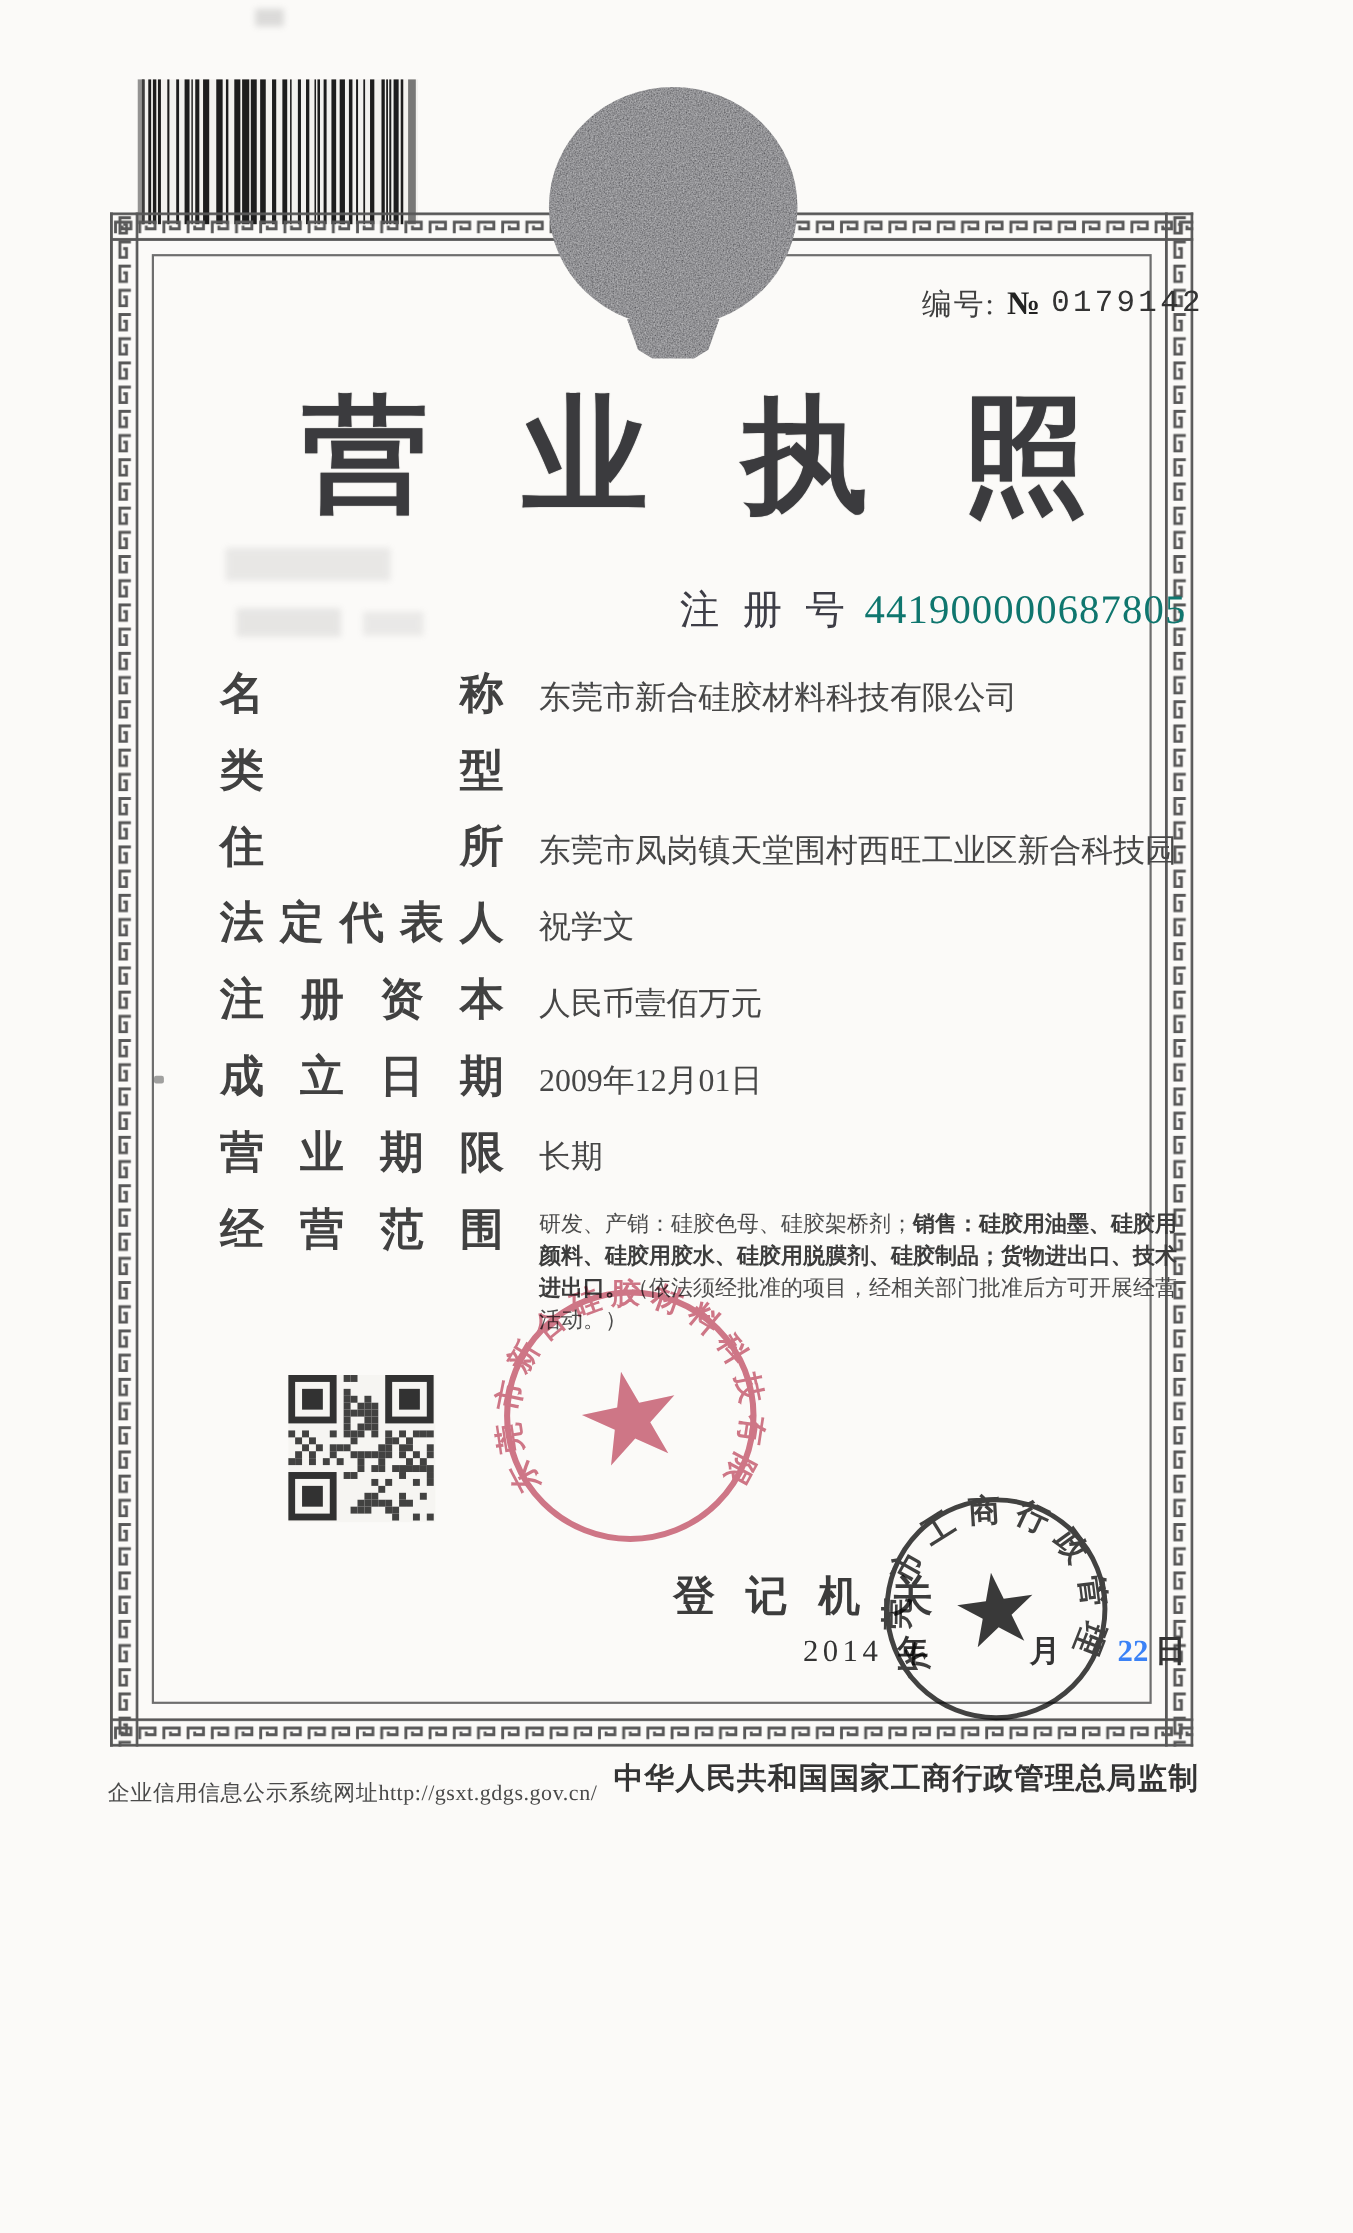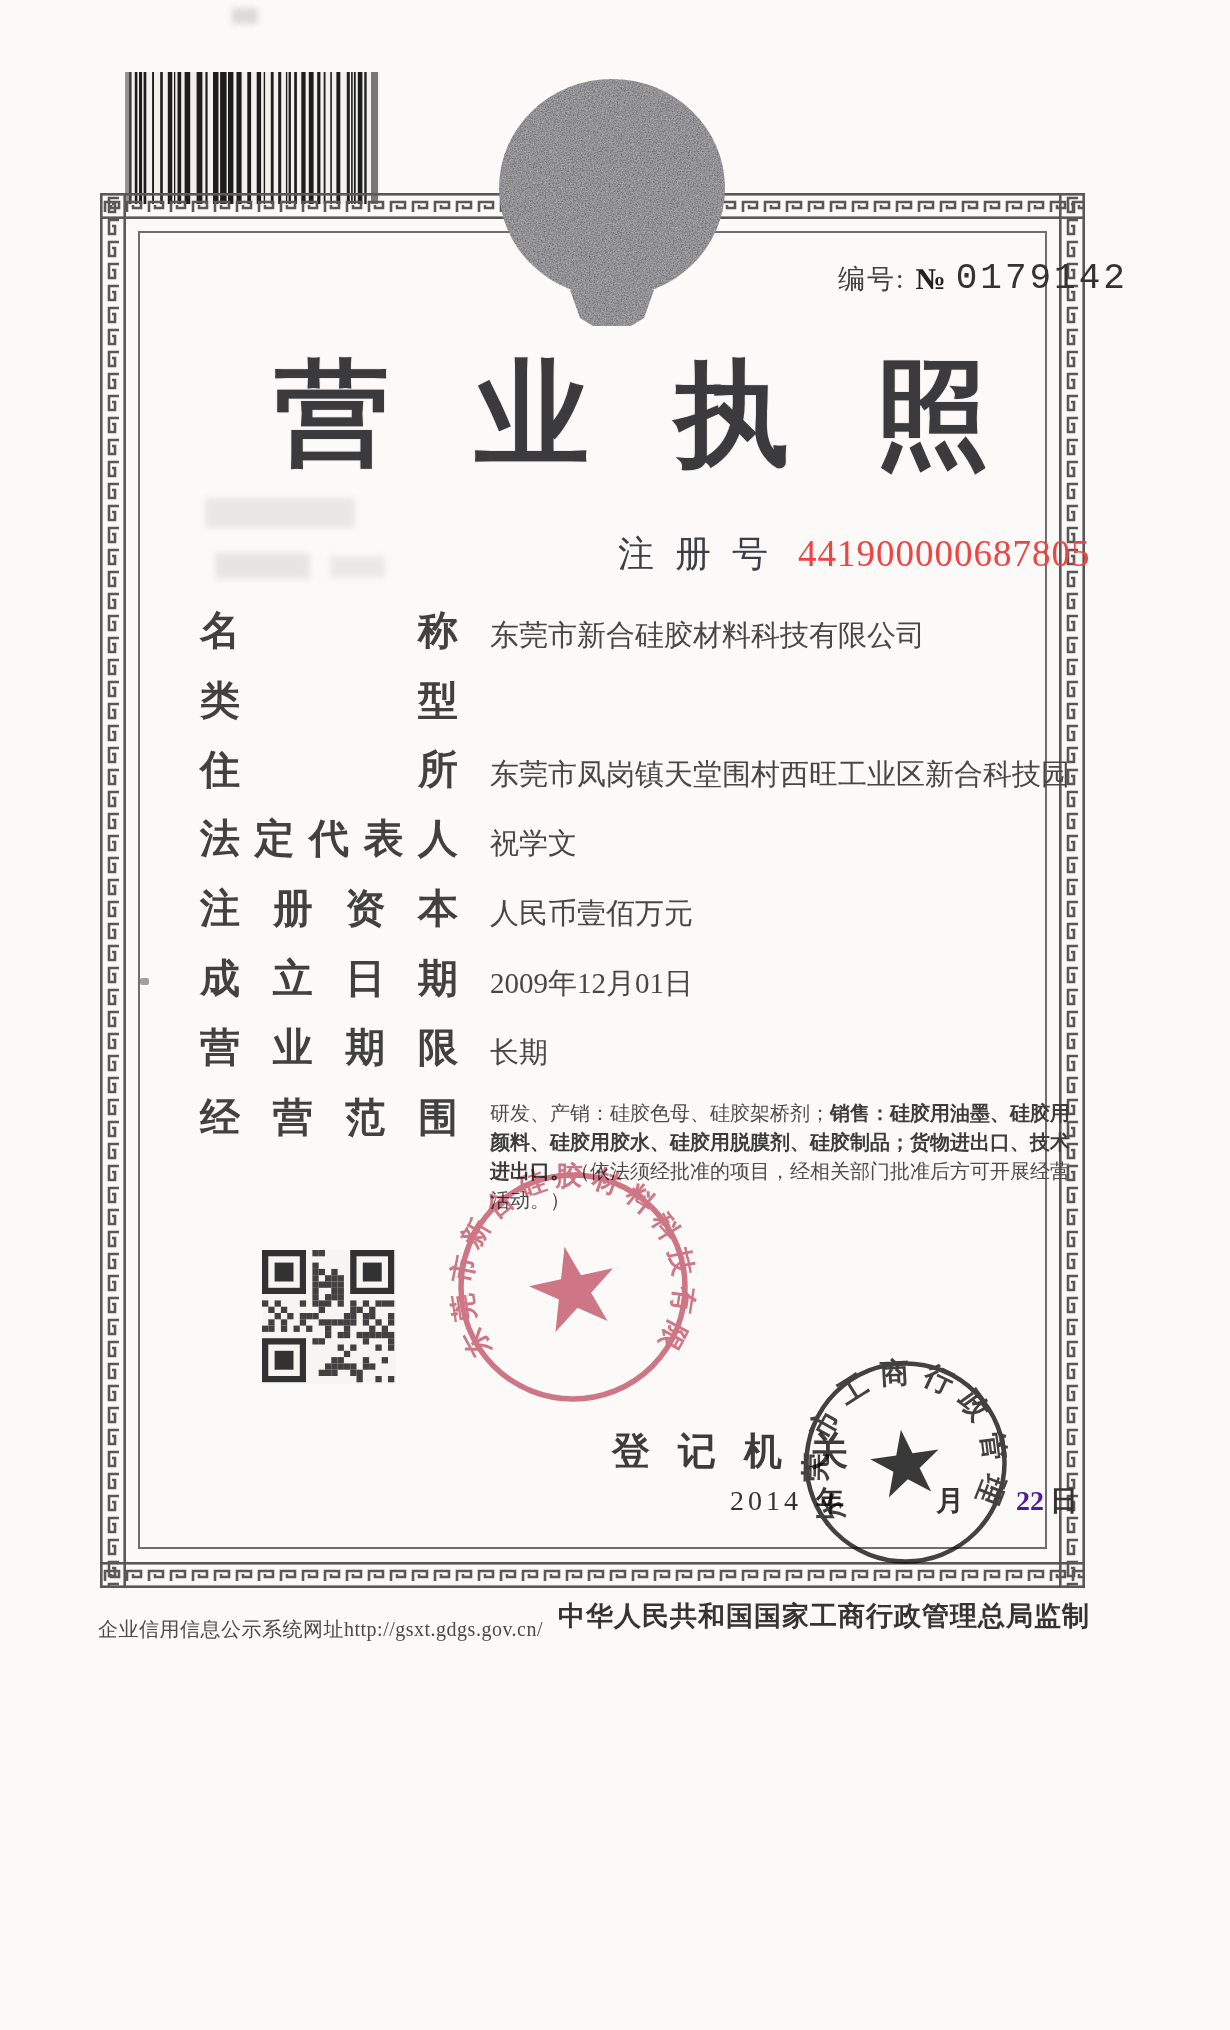--- a/index.html
+++ b/index.html
@@ -18,34 +18,34 @@
   .band-top    { left:100px; top:193px;  width:985px; height:26px; }
   .band-bottom { left:100px; top:1562px; width:985px; height:26px; }
   .band-left   { left:100px; top:193px;  width:26px;  height:1395px; }
   .band-right  { left:1059px; top:193px; width:26px;  height:1395px; }
   .inner-line  { position:absolute; left:138px; top:231px; width:909px; height:1318px;
                  border:2px solid #6e6e6e; z-index:1; }
   
   .serial { position:absolute; left:838px; top:258px; z-index:2; display:flex; align-items:center; gap:10px; }
   .serial-label { font-size:27px; color:#3f3f3f; letter-spacing:2px; }
   .serial-sign  { font-size:30px; font-weight:700; color:#222; }
-  .serial-num   { font-size:36px; color:#333; letter-spacing:3px; font-family:"Liberation Mono","DejaVu Sans Mono",monospace; }
+  .serial-num   { font-size:28px; color:#333; letter-spacing:3px; font-family:"Liberation Mono","DejaVu Sans Mono",monospace; }
   
   .license-title {
     position:absolute; left:0; right:0; top:338px; z-index:2;
     text-align:center; padding-left:120px;
     font-size:114px; font-weight:700; letter-spacing:86px;
     color:#3b3b3e; text-shadow:0 0 1px rgba(40,40,40,.6);
     white-space:nowrap;
   }
   
   .regno { position:absolute; left:618px; top:530px; z-index:2; display:flex; align-items:baseline; }
   .regno-label { width:150px; display:flex; justify-content:space-between;
                  font-size:36px; color:#3d3d46; font-weight:400; }
-  .regno-num { margin-left:30px; font-size:37px; color:#ef4444; letter-spacing:1px;text-align:right; }
+  .regno-num { margin-left:18px; font-size:37px; color:#0f766e; letter-spacing:1px;text-align:right; }
   
   .fields { position:absolute; left:200px; top:608px; width:880px; z-index:2; }
   .frow { display:flex; align-items:flex-start; margin-bottom:23px; }
   .frow-label { width:258px; flex:none; display:flex; justify-content:space-between;
                 font-size:40px; font-weight:700; color:#414141; line-height:1.15; }
   .frow-value { margin-left:32px; font-size:29px; color:#474747; padding-top:9px; line-height:1.3; }
   .frow-value.small { font-size:20px; width:618px; padding-top:4px; line-height:1.45; color:#4c4c4c; }
   .scope-b { font-weight:700; color:#3c3c3c; }
   .scope-m { font-weight:500; }
   
@@ -55,21 +55,21 @@
   .black-stamp { position:absolute; left:793px; top:1350px; z-index:5; opacity:.9;  mix-blend-mode:multiply; }
   
   .reg-authority { position:absolute; left:612px; top:1426px; z-index:2; width:236px;
                    display:flex; justify-content:space-between;
                    font-size:38px; font-weight:600; color:#3c3c3c; }
   .issue-date { position:absolute; left:730px; top:1482px; z-index:2; display:flex; align-items:baseline;
                 font-size:28px; color:#333; }
   .issue-date .y  { letter-spacing:4px; }
   .issue-date .yl { margin-left:14px; font-weight:600; }
   .issue-date .ml { margin-left:92px; font-weight:600; }
-  .issue-date .d  { margin-left:52px; font-weight:700; color:#4c1d95; }
+  .issue-date .d  { margin-left:52px; font-weight:700; color:#3b82f6; }
   .issue-date .dl { margin-left:6px; font-weight:600; }
   
   .footer-left  { position:absolute; left:98px; top:1600px; font-size:20px; color:#4a4a4a; z-index:2; letter-spacing:.5px;margin-top:16px; }
   .footer-right { position:absolute; right:140px; top:1598px; font-size:27px; color:#343434; z-index:2; font-weight:700; letter-spacing:1px; }
   
   .smudge { position:absolute; background:#8a8a8a; filter:blur(3px); z-index:2; }
   .sm1 { left:205px; top:498px; width:150px; height:30px; opacity:.16; }
   .sm2 { left:215px; top:553px; width:95px;  height:26px; opacity:.18; }
   .sm3 { left:330px; top:556px; width:55px;  height:22px; opacity:.15; }
   .sm4 { left:232px; top:8px;   width:26px;  height:16px; opacity:.28; }

